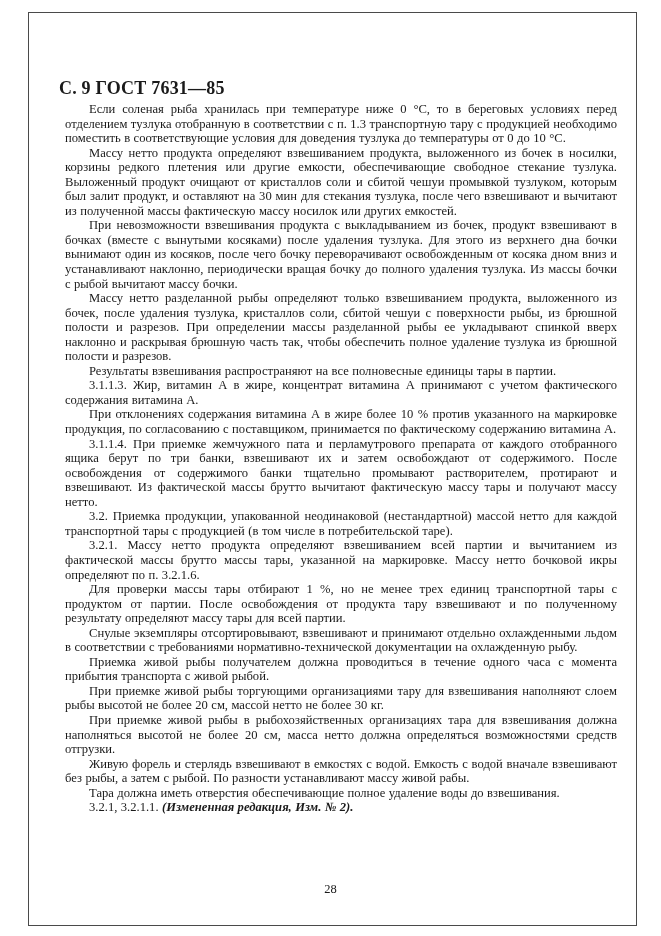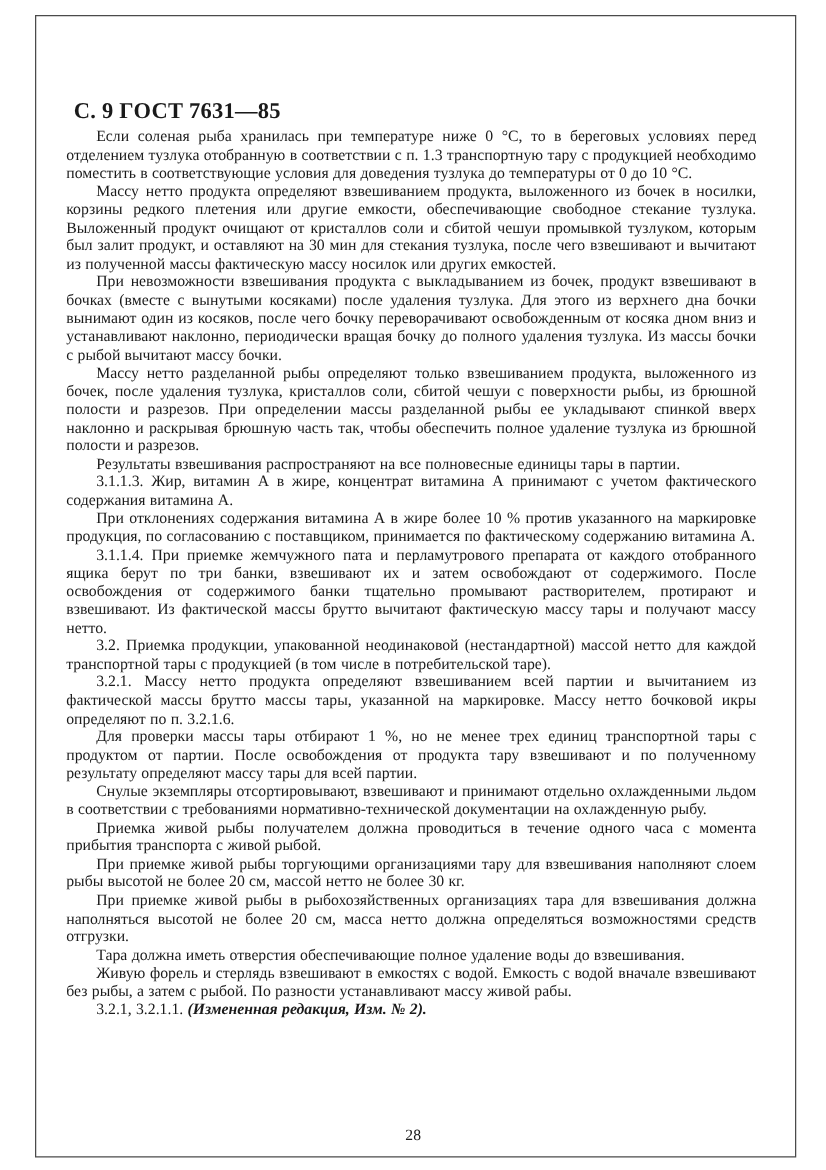--- a/index.html
+++ b/index.html
@@ -28,38 +28,38 @@
     position: absolute;
     top: 78px;
     left: 59px;
     font-size: 18px;
     font-weight: bold;
     letter-spacing: 0.2px;
   }
   .doc-body {
     position: absolute;
     top: 102px;
-    left: 53px;
+    left: 65px;
     width: 552px;
   }
   .para {
     margin: 0;
     font-size: 12.6px;
     line-height: 14.55px;
     text-align: justify;
     text-indent: 24px;
     word-spacing: 0.3px;
   }
   .para .b {
     font-weight: bold;
     font-style: italic;
   }
   .page-footer {
     position: absolute;
-    bottom: 20px;
+    bottom: 39px;
     left: 0;
     width: 100%;
     text-align: center;
     font-size: 12.5px;
   }
 </style>
 </head>
 <body>
 
 <div class="frame"></div>
@@ -75,18 +75,18 @@
     <p class="para"><span>3.1.1.3. Жир, витамин А  в жире, концентрат витамина А принимают с учетом фактического содержания витамина А.</span></p>
     <p class="para"><span>При отклонениях содержания витамина А в жире более 10 % против указанного на маркировке продукция, по согласованию с поставщиком, принимается по фактическому содержанию витамина А.</span></p>
     <p class="para"><span>3.1.1.4. При приемке жемчужного пата и перламутрового препарата от каждого отобранного ящика берут по три банки, взвешивают их и затем освобождают от содержимого. После освобождения от содержимого банки тщательно промывают растворителем,  протирают  и  взвешивают. Из фактической массы брутто вычитают фактическую массу тары и получают массу нетто.</span></p>
     <p class="para"><span>3.2. Приемка продукции, упакованной неодинаковой (нестандартной) массой нетто для каждой транспортной тары с продукцией (в том числе в потребительской таре).</span></p>
     <p class="para"><span>3.2.1. Массу нетто продукта определяют взвешиванием всей партии и  вычитанием  из  фактической массы брутто массы тары, указанной на маркировке. Массу  нетто  бочковой икры определяют по п. 3.2.1.6.</span></p>
     <p class="para"><span>Для проверки массы тары отбирают 1 %, но не менее трех единиц транспортной тары с продуктом от партии. После освобождения от продукта тару взвешивают и по полученному результату определяют массу тары для всей партии.</span></p>
     <p class="para"><span>Снулые экземпляры отсортировывают, взвешивают и принимают отдельно охлажденными льдом в соответствии с требованиями нормативно-технической документации на охлажденную рыбу.</span></p>
     <p class="para"><span>Приемка живой рыбы получателем должна проводиться в течение одного часа с момента прибытия транспорта с живой рыбой.</span></p>
     <p class="para"><span>При приемке живой рыбы торгующими организациями тару для взвешивания наполняют слоем рыбы высотой не более 20 см, массой нетто не более 30 кг.</span></p>
     <p class="para"><span>При приемке живой рыбы в рыбохозяйственных организациях тара для взвешивания должна наполняться высотой не более 20 см, масса нетто должна определяться возможностями  средств отгрузки.</span></p>
+    <p class="para"><span>Живую форель и стерлядь взвешивают в емкостях с водой. Емкость с водой вначале взвешивают без рыбы, а затем с рыбой. По разности устанавливают массу живой рабы.</span></p>
     <p class="para"><span>Тара должна иметь отверстия обеспечивающие полное удаление воды до взвешивания.</span></p>
-    <p class="para"><span>Живую форель и стерлядь взвешивают в емкостях с водой. Емкость с водой вначале взвешивают без рыбы, а затем с рыбой. По разности устанавливают массу живой рабы.</span></p>
     <p class="para"><span>3.2.1, 3.2.1.1. </span><span class="b">(Измененная редакция, Изм. № 2).</span></p>
   </div>
 
 <div class="page-footer">28</div>
 
 </body></html>

